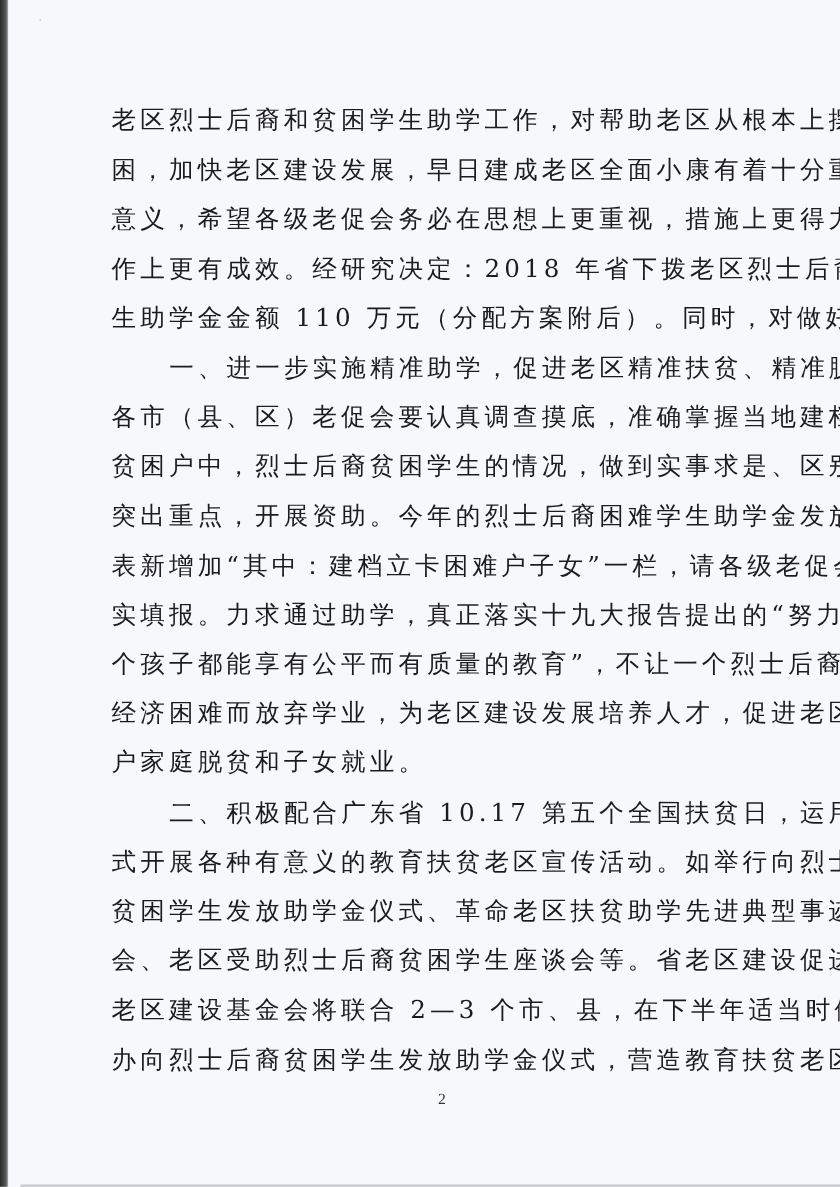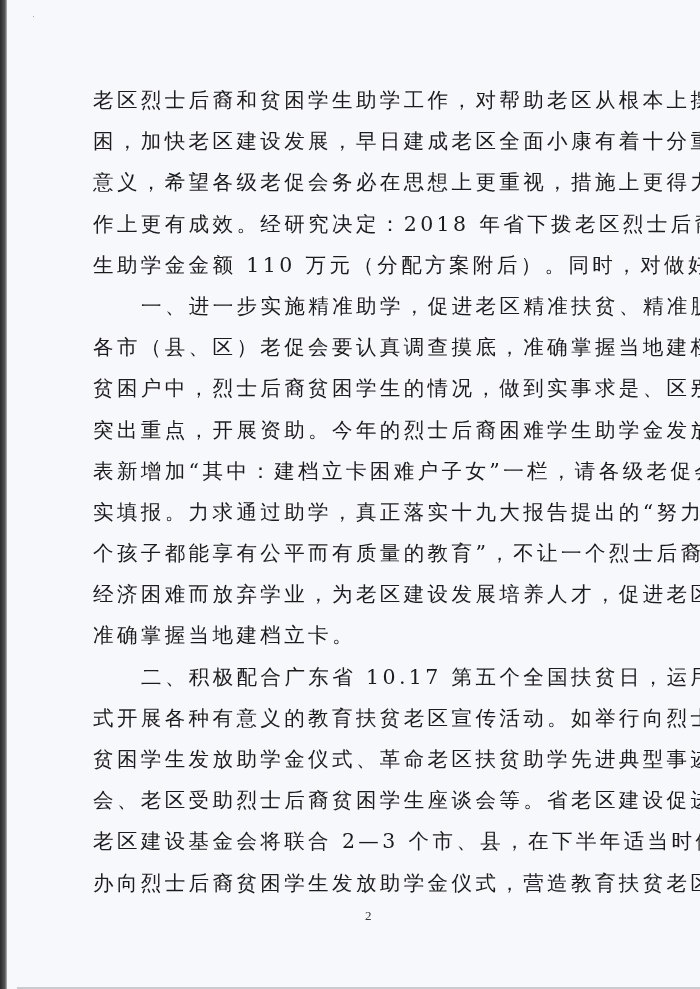--- a/index.html
+++ b/index.html
@@ -85,21 +85,21 @@
     <span class="line">作上更有成效。经研究决定：2018 年省下拨老区烈士后裔贫困学</span>
     <span class="line">生助学金金额 110 万元（分配方案附后）。同时，对做好今年助学</span>
     <span class="line indent">一、进一步实施精准助学，促进老区精准扶贫、精准脱贫。</span>
     <span class="line">各市（县、区）老促会要认真调查摸底，准确掌握当地建档立卡</span>
     <span class="line">贫困户中，烈士后裔贫困学生的情况，做到实事求是、区别情况，</span>
     <span class="line">突出重点，开展资助。今年的烈士后裔困难学生助学金发放统计</span>
     <span class="line">表新增加“其中：建档立卡困难户子女”一栏，请各级老促会如</span>
     <span class="line">实填报。力求通过助学，真正落实十九大报告提出的“努力让每</span>
     <span class="line">个孩子都能享有公平而有质量的教育”，不让一个烈士后裔因家庭</span>
     <span class="line">经济困难而放弃学业，为老区建设发展培养人才，促进老区贫困</span>
-    <span class="line">准确掌握当地建档立卡。</span>
+    <span class="line">户家庭脱贫和子女就业。</span>
     <span class="line indent">二、积极配合广东省 10.17 第五个全国扶贫日，运用多种形</span>
     <span class="line">式开展各种有意义的教育扶贫老区宣传活动。如举行向烈士后裔</span>
     <span class="line">贫困学生发放助学金仪式、革命老区扶贫助学先进典型事迹报告</span>
     <span class="line">会、老区受助烈士后裔贫困学生座谈会等。省老区建设促进会和</span>
     <span class="line">老区建设基金会将联合 2—3 个市、县，在下半年适当时候分别举</span>
     <span class="line">办向烈士后裔贫困学生发放助学金仪式，营造教育扶贫老区的良</span>
   </div>
 
   <div class="page-number">2</div>
 

